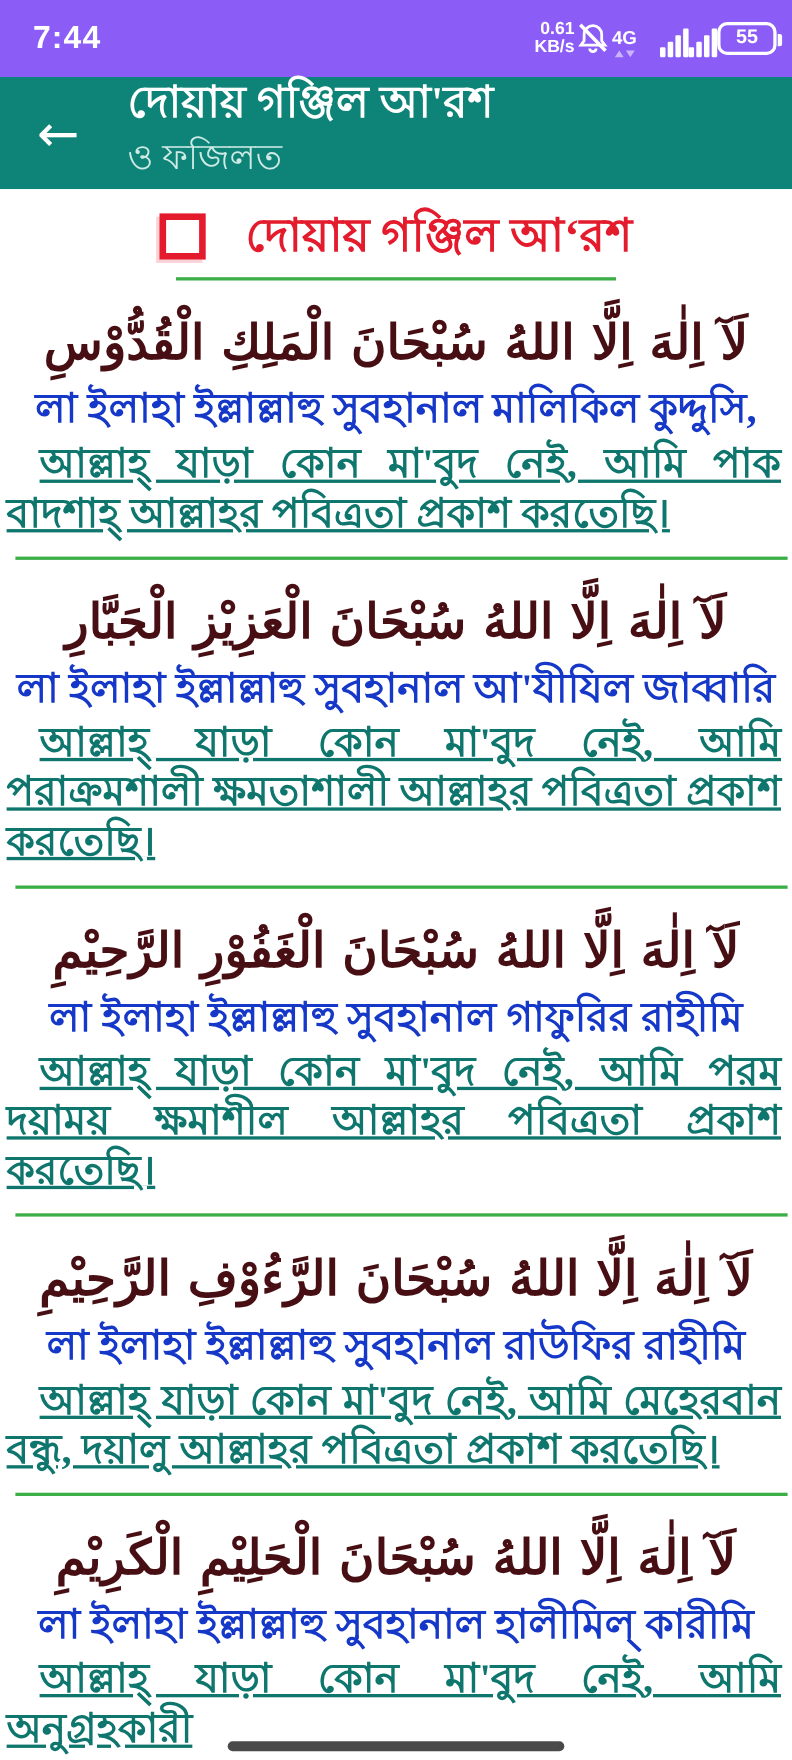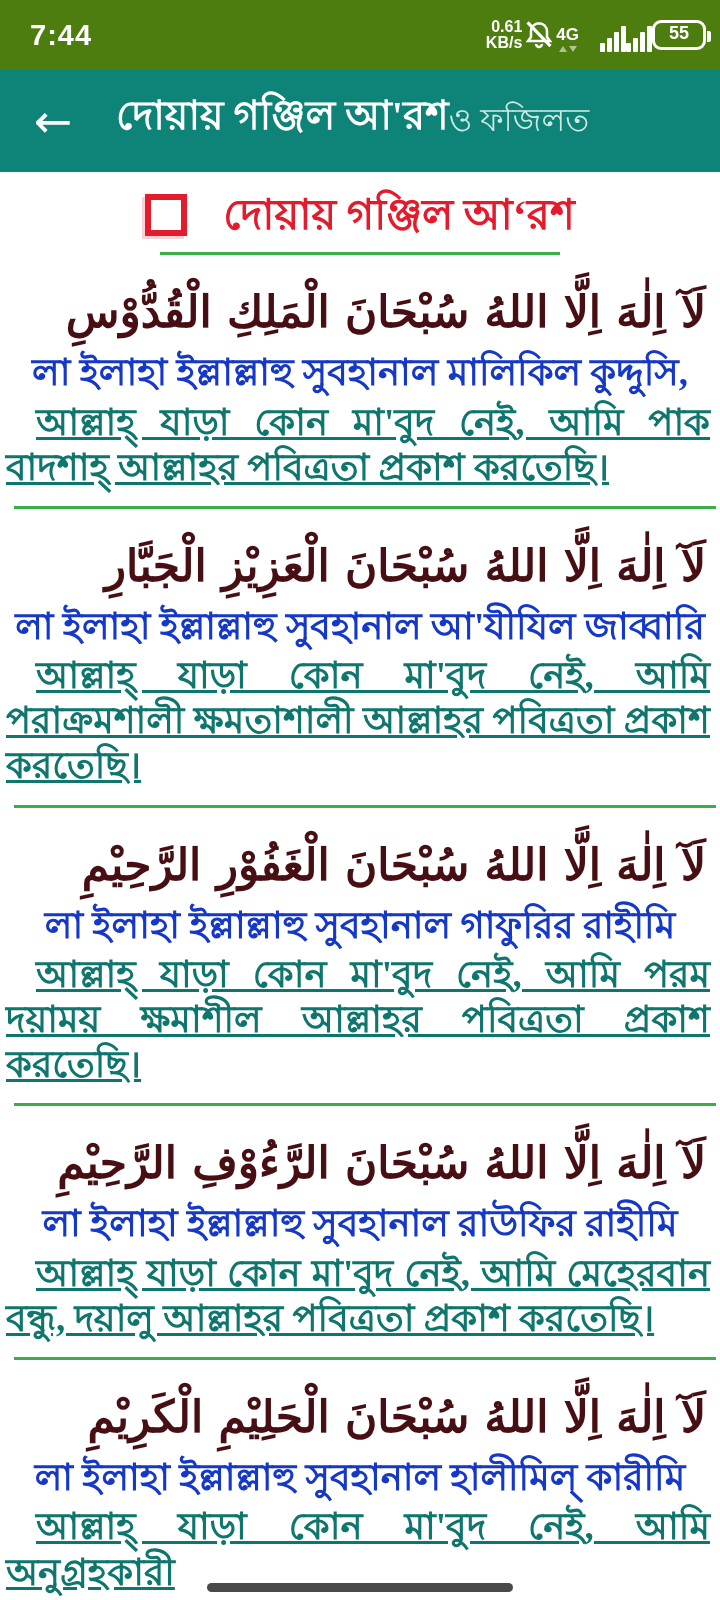--- a/index.html
+++ b/index.html
@@ -7,21 +7,21 @@
     width: 720px; height: 1600px;
     background: #ffffff;
     font-family: "Liberation Serif", serif;
     overflow: hidden;
     position: relative;
   }
   .screen { width: 720px; height: 1600px; position: relative; background:#ffffff; }
 
   
   .status-bar {
-    background: #4d7c0f;
+    background: #8b5cf6;
     height: 70px;
     display: flex; align-items: center; justify-content: space-between;
     padding: 0 14px 0 30px; box-sizing: border-box;
     color: #fff;
   }
   .status-time { font-family: "Liberation Sans", sans-serif; font-size: 29px; font-weight: 700; letter-spacing: 1px; }
   .status-right { display: flex; align-items: center; }
   .net-speed {
     font-family: "Liberation Sans", sans-serif;
     font-size: 16px; font-weight: 700; line-height: 1.0;
@@ -54,21 +54,21 @@
     height: 102px;
     display: flex; align-items: center;
     padding: 0 18px; box-sizing: border-box;
     color: #fff;
   }
   .back-btn {
     width: 70px; height: 70px; display:flex; align-items:center; justify-content:center;
     font-size: 46px; color:#fff; font-family:"DejaVu Sans",sans-serif; cursor:pointer;
     margin-right: 28px; font-weight: 400;
   }
-  .titles { display:flex; flex-direction:row; justify-content:space-between; }
+  .titles { display:flex; flex-direction:column; justify-content:space-between; }
   .app-title { font-size: 40px; font-weight: 700; line-height: 1.15; }
   .app-subtitle { font-size: 32px; color: #CDEAE5; margin-top: 2px; }
 
   
   .content { background:#fff; padding-top: 16px; }
   .heading-row {
     display:flex; align-items:center; justify-content:center; gap: 36px;
     margin-top: 4px;
   }
   .sq-bullet {
@@ -81,20 +81,21 @@
     color: #E41B2C; font-size: 42px; font-weight: 700; line-height: 1.1;
   }
   .short-divider {
     width: 400px; height: 3px; background: #3CAE48; border: none;
     margin: 14px auto 0 auto; display:block;
   }
 
   .dua { }
   .dua-arabic {
     margin: 24px 14px 6px 14px;
+    text-align: center;
     direction: rtl;
     color: #470F13;
     font-size: 44px; font-weight: 700;
     line-height: 1.5;
     font-family: "DejaVu Serif", serif;
   }
   .dua-translit {
     margin: 4px 10px;
     text-align: center;
     color: #1638C8;

